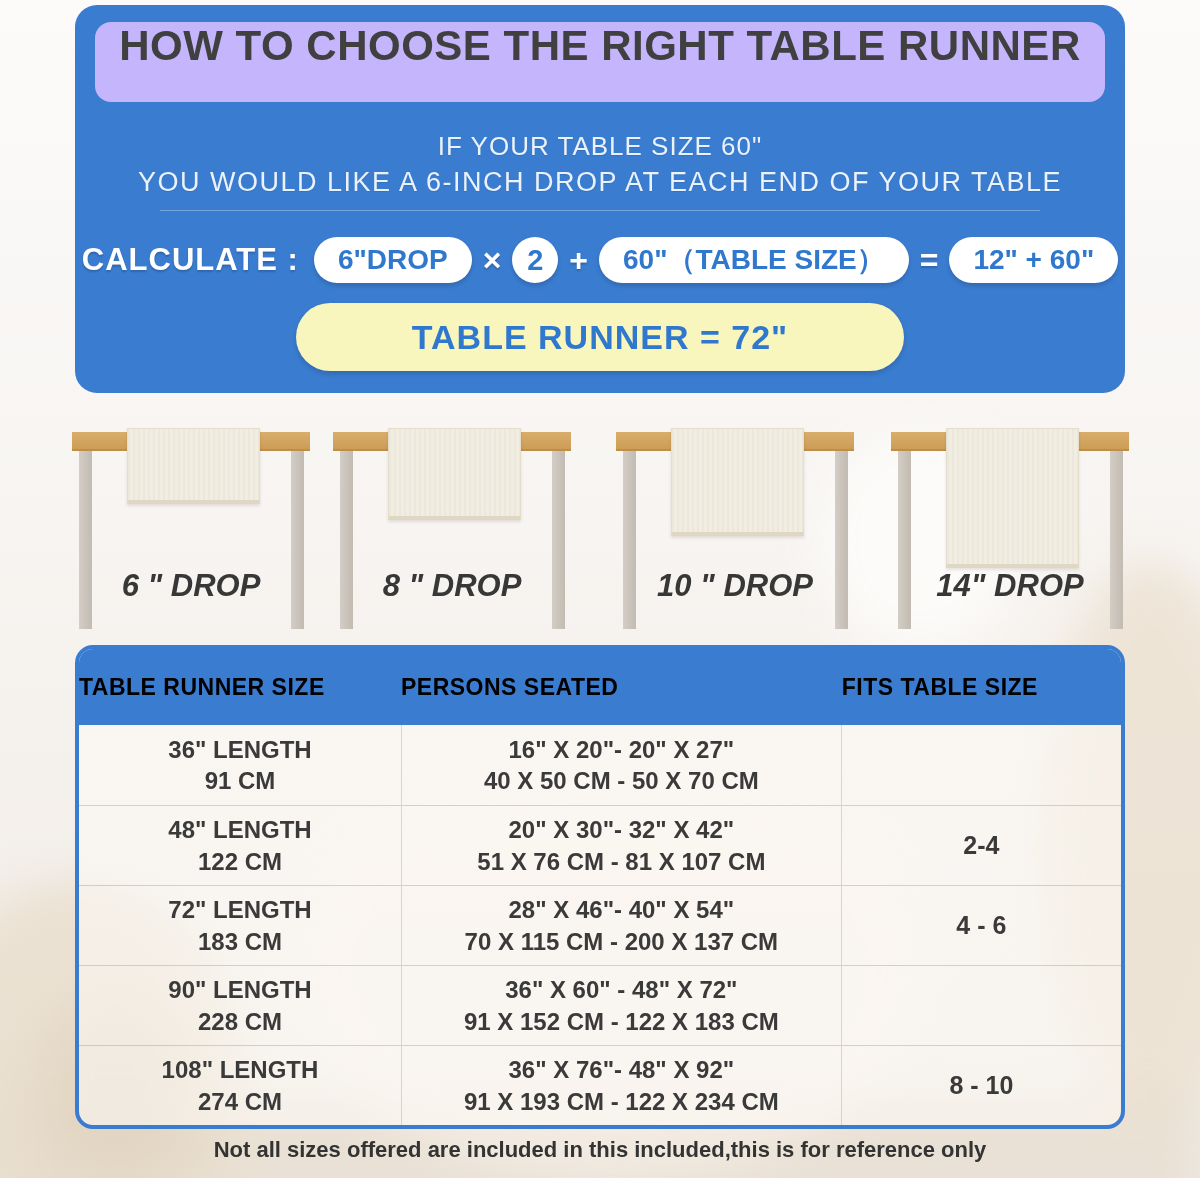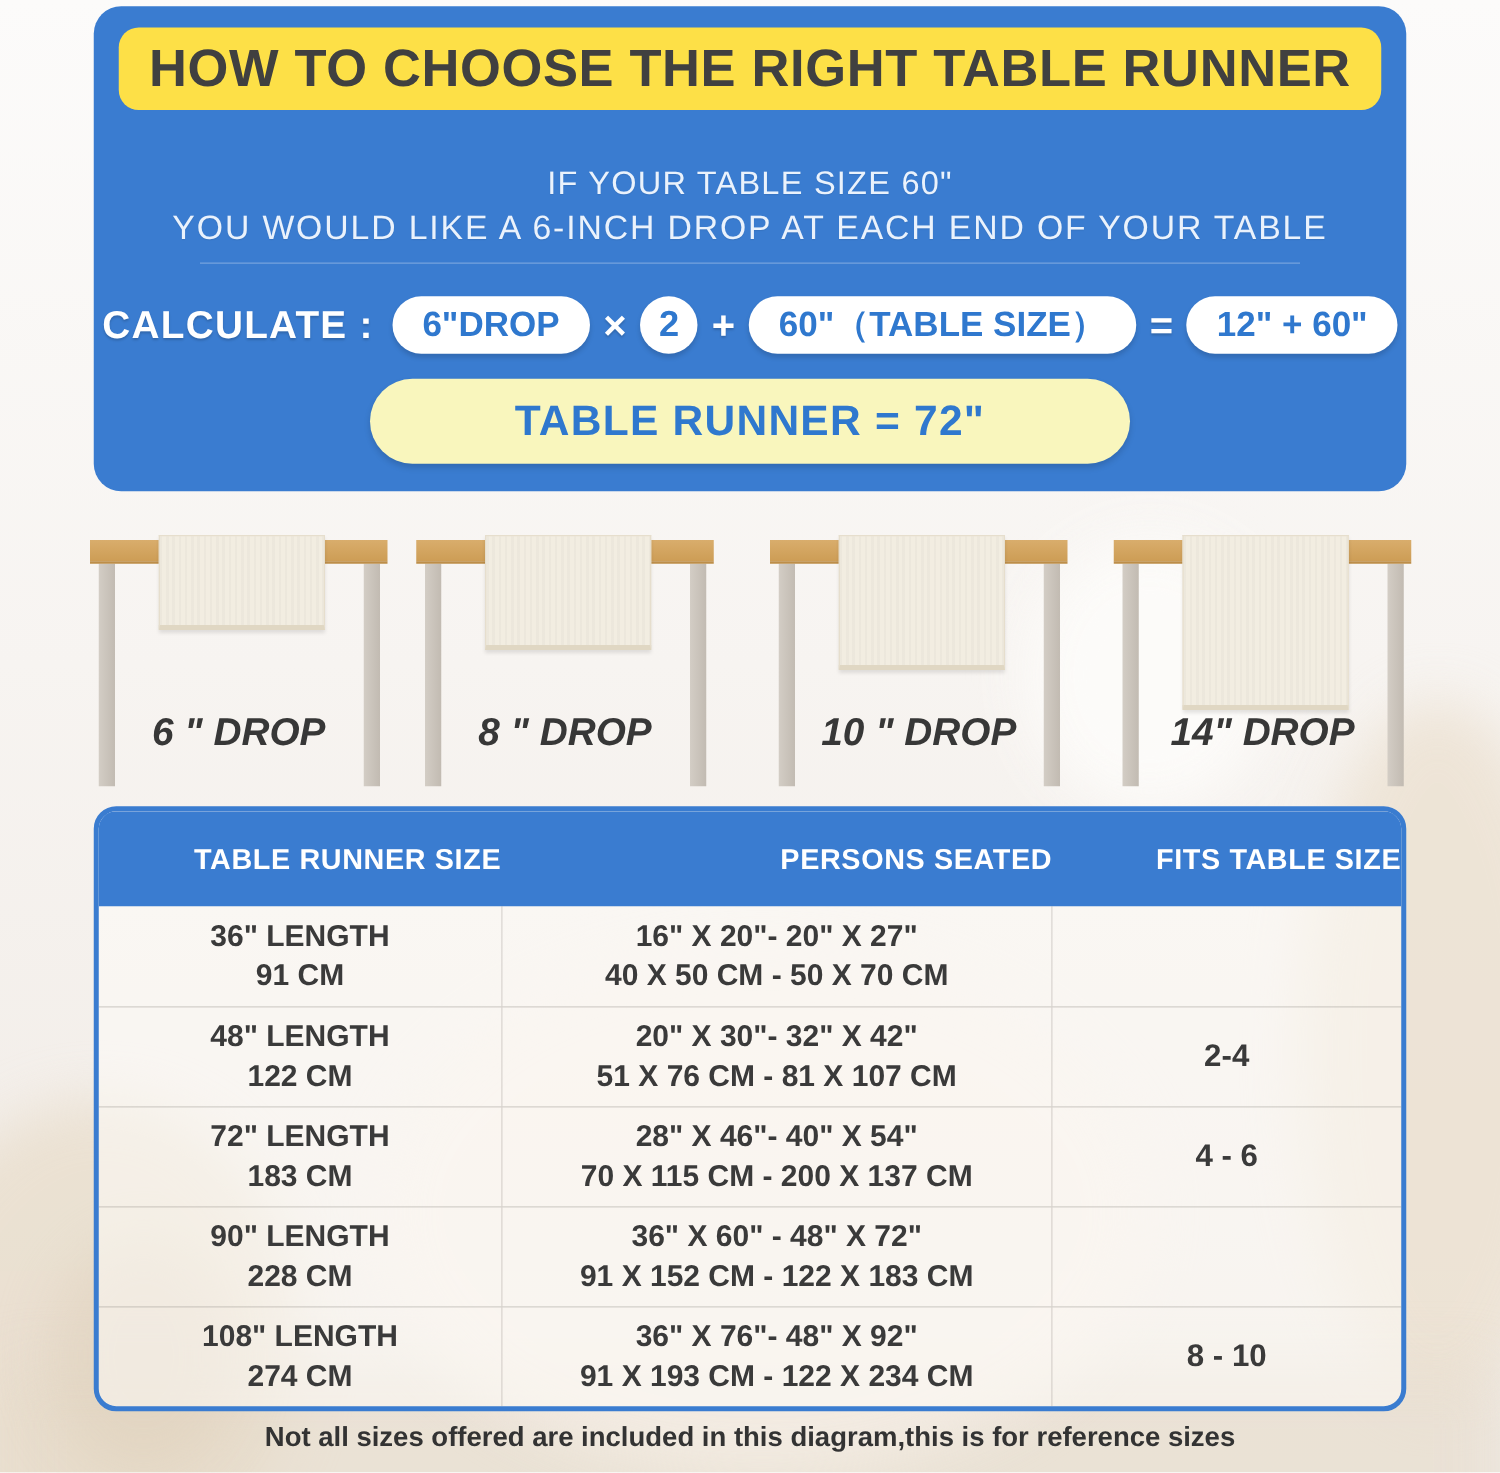--- a/index.html
+++ b/index.html
@@ -20,23 +20,23 @@
   .blob-4 { left:300px; top:760px; width:620px; height:420px; background:#f6efe7; opacity:.7; }
   .blob-5 { left:820px; top:430px; width:200px; height:220px; background:#fdfcfa; opacity:.9; }
   .blob-6 { left:40px; top:990px; width:150px; height:190px; background:#dccdb7; opacity:.45; }
 
   
   .hero {
     position:absolute; left:75px; top:5px; width:1050px; height:388px;
     background:var(--panel-blue,#3A7CD0); border-radius:22px;
   }
   .title-box {
-    position:absolute; left:20px; right:20px; top:17px; height:66px;
-    background:#fde047; border-radius:16px;
-    display:flex; align-items:center; justify-content:center;
+    position:absolute; left:20px; right:20px; top:17px; height:80px;
+    background:#c4b5fd; border-radius:16px;
+    display:flex; align-items:flex-start; justify-content:center;
   }
   .title-box h1 {
     font-size:42px; font-weight:800; letter-spacing:.5px;
     color:var(--title-dark,#404040);
     white-space:nowrap;
   }
   .sub1, .sub2 {
     position:absolute; left:0; width:100%; text-align:center;
     color:#eaf2fc; text-shadow:0 1px 1px rgba(0,0,0,.08); white-space:nowrap;
   }
@@ -119,21 +119,21 @@
     position:absolute; left:75px; top:645px; width:1050px; height:484px;
     border:4px solid var(--panel-blue,#3A7CD0); border-radius:18px;
     overflow:hidden; background:rgba(253,251,248,.55);
   }
   .chart-header {
     height:76px; background:var(--panel-blue,#3A7CD0);
     display:grid; grid-template-columns:30.9% 42.3% 26.8%;
     align-items:center;
   }
   .chart-header .hcell {
-    text-align:right; color:#ffffff; font-size:23px; font-weight:700; letter-spacing:.5px;
+    text-align:left; color:#000000; font-size:23px; font-weight:700; letter-spacing:.5px;
     white-space:nowrap;
   }
   .chart-body { }
   .crow {
     display:grid; grid-template-columns:30.9% 42.3% 26.8%; height:80px;
   }
   .crow + .crow { border-top:1px solid rgba(150,144,138,.38); }
   .cell {
     display:flex; flex-direction:column; align-items:center; justify-content:center;
     color:#3a3a3a; font-weight:700; line-height:1.3; text-align:center;
@@ -284,15 +284,15 @@
           <div>91 X 193 CM - 122 X 234 CM</div>
         </div>
         <div class="cell c3">
           <div>8 - 10</div>
         </div>
       </div>
 
     </div>
   </section>
 
-  <p class="footnote">Not all sizes offered are included in this diagram,this is for reference sizes</p>
+  <p class="footnote">Not all sizes offered are included in this included,this is for reference only</p>
 
 </div>
 
 </body></html>

